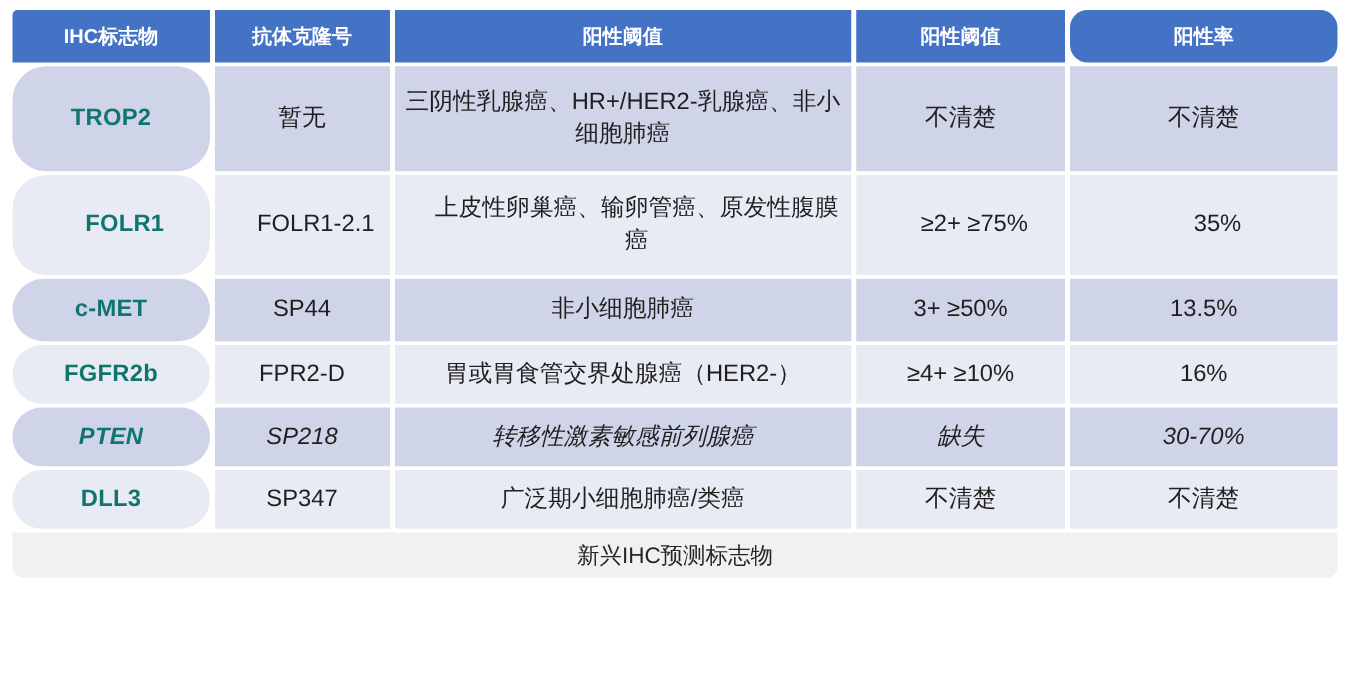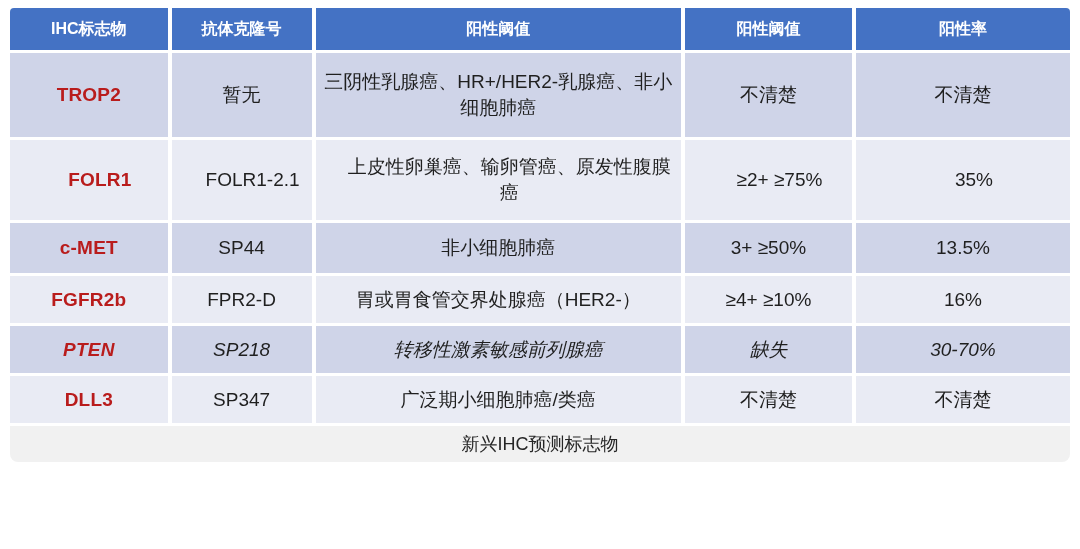--- a/index.html
+++ b/index.html
@@ -35,21 +35,21 @@
     background: #4472C4;
     color: #ffffff;
     font-size: 16px;
     font-weight: bold;
     height: 38px;
     padding: 2px 4px;
     text-align: center;
     vertical-align: middle;
   }
   thead th:first-child  { border-top-left-radius: 4px; }
-  thead th:last-child   { border-top-right-radius: 4px; }
+  thead th:last-child   { border-top-right-radius: 4px; border-radius: 14px; }
 
   td {
     color: #1f1f1f;
     font-size: 19px;
     text-align: center;
     vertical-align: middle;
     padding: 3px 6px;
     line-height: 1.35;
   }
   
@@ -61,22 +61,23 @@
   tbody tr:nth-child(2) td { height: 74px; padding-left: 28px; }
   tbody tr:nth-child(3) td { height: 44px; }
   tbody tr:nth-child(4) td { height: 41px; }
   tbody tr:nth-child(5) td { height: 41px; font-style: italic; }
   tbody tr:nth-child(6) td { height: 41px; }
   tbody tr:nth-child(7) td { height: 41px; }
   tbody tr:nth-child(8) td { height: 43px; }
 
   td.marker {
     font-weight: bold;
-    color: #b91c1c;
+    color: #0f766e;
     letter-spacing: 0.2px;
+    border-radius: 27px;
   }
 
   tfoot td {
     background: #F1F1F1;
     height: 30px;
     font-size: 18px;
     color: #262626;
     border-bottom-left-radius: 8px;
     border-bottom-right-radius: 8px;
   }

